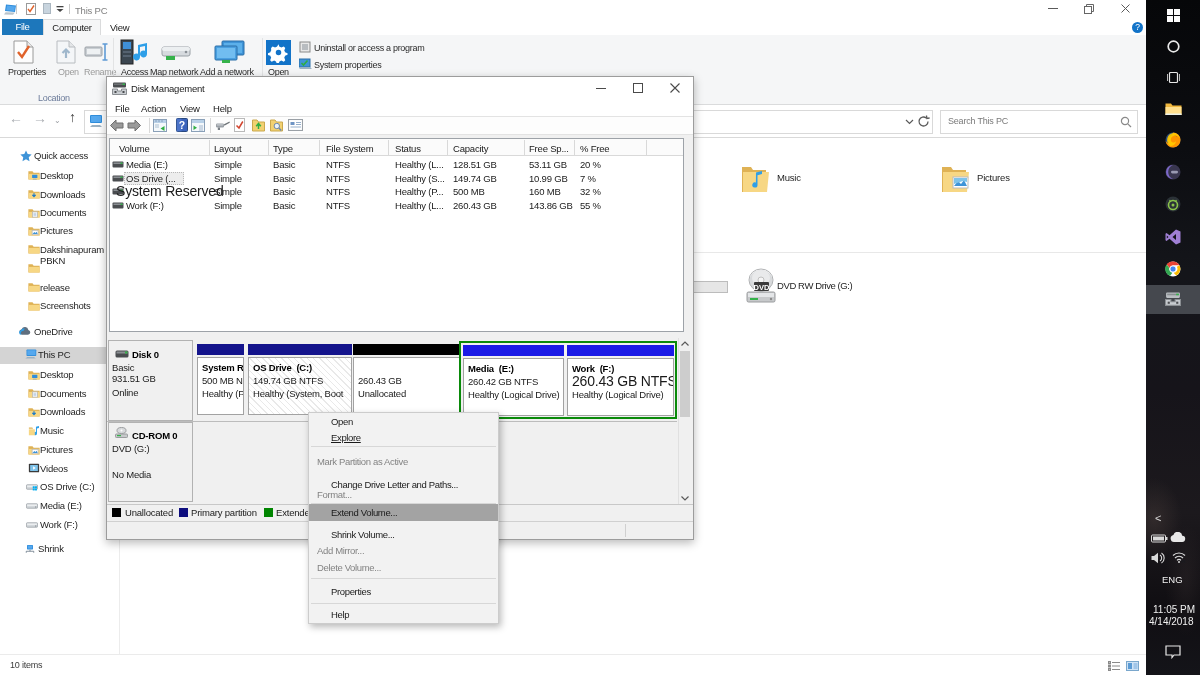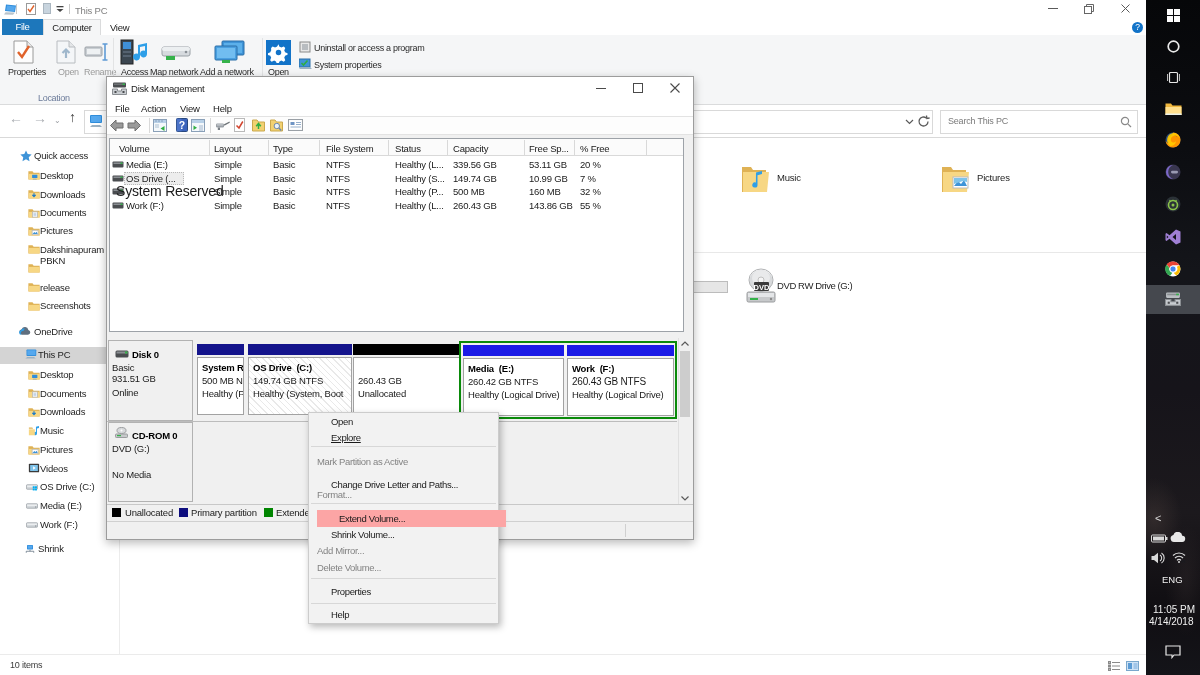--- a/index.html
+++ b/index.html
@@ -552,21 +552,21 @@
   <svg class="abs" style="left:5px;top:84px" width="12" height="7" viewBox="0 0 12 7">
         <rect x="0.5" y="0.5" width="11" height="6" rx="1" fill="#4a4d50"></rect>
         <rect x="1.5" y="1.5" width="9" height="1.5" fill="#8a8e92"></rect>
         <rect x="8.5" y="1.5" width="2" height="1.5" fill="#35b24a"></rect>
       </svg>
   <div class="tx" style="left:19px;top:81px;color:#1a1a1a;font-size:9.5px;letter-spacing:-0.2px">Media (E:)</div>
   <div class="tx" style="left:107px;top:81px;color:#1a1a1a;font-size:9.5px;letter-spacing:-0.2px">Simple</div>
   <div class="tx" style="left:166px;top:81px;color:#1a1a1a;font-size:9.5px;letter-spacing:-0.2px">Basic</div>
   <div class="tx" style="left:219px;top:81px;color:#1a1a1a;font-size:9.5px;letter-spacing:-0.2px">NTFS</div>
   <div class="tx" style="left:288px;top:81px;color:#1a1a1a;font-size:9.5px;letter-spacing:-0.2px">Healthy (L...</div>
-  <div class="tx" style="left:346px;top:81px;color:#1a1a1a;font-size:9.5px;letter-spacing:-0.2px">339.56 GB</div>
+  <div class="tx" style="left:346px;top:81px;color:#1a1a1a;font-size:9.5px;letter-spacing:-0.2px">128.51 GB</div>
   <div class="tx" style="left:422px;top:81px;color:#1a1a1a;font-size:9.5px;letter-spacing:-0.2px">53.11 GB</div>
   <div class="tx" style="left:473px;top:81px;color:#1a1a1a;font-size:9.5px;letter-spacing:-0.2px">20 %</div>
   <svg class="abs" style="left:5px;top:97.5px" width="12" height="7" viewBox="0 0 12 7">
         <rect x="0.5" y="0.5" width="11" height="6" rx="1" fill="#4a4d50"></rect>
         <rect x="1.5" y="1.5" width="9" height="1.5" fill="#8a8e92"></rect>
         <rect x="8.5" y="1.5" width="2" height="1.5" fill="#35b24a"></rect>
       </svg>
   <div class="abs" style="left:17px;top:94.5px;width:60px;height:13px;background:#ededed;border:1px dotted #b8b8b8"></div>
       <div class="tx" style="left:19px;top:94.5px;color:#1a1a1a;font-size:9.5px;letter-spacing:-0.2px">OS Drive (...</div>
   <div class="tx" style="left:107px;top:94.5px;color:#1a1a1a;font-size:9.5px;letter-spacing:-0.2px">Simple</div>
@@ -635,21 +635,21 @@
   <div class="abs" style="left:352px;top:264px;width:218px;height:78px;border:2px solid #0a8a0a;background:#f0f0f0"></div>
   <div class="abs" style="left:356px;top:268px;width:101px;height:11px;background:#1a1ae6"></div>
       <div class="abs" style="left:356px;top:281px;width:101px;height:58px;border:1px solid #a2a2a2;background:#fff;overflow:hidden">
         <div class="tx" style="left:4px;top:3px;color:#000;font-size:9.5px;letter-spacing:-0.2px;font-weight:bold">Media&nbsp; (E:)</div>
         <div class="tx" style="left:4px;top:16px;color:#1a1a1a;font-size:9.5px;letter-spacing:-0.2px">260.42 GB NTFS</div>
         <div class="tx" style="left:4px;top:29px;color:#1a1a1a;font-size:9.5px;letter-spacing:-0.2px">Healthy (Logical Drive)</div>
       </div>
   <div class="abs" style="left:460px;top:268px;width:107px;height:11px;background:#1a1ae6"></div>
       <div class="abs" style="left:460px;top:281px;width:107px;height:58px;border:1px solid #a2a2a2;background:#fff;overflow:hidden">
         <div class="tx" style="left:4px;top:3px;color:#000;font-size:9.5px;letter-spacing:-0.2px;font-weight:bold">Work&nbsp; (F:)</div>
-        <div class="tx" style="left:4px;top:16px;color:#1a1a1a;font-size:10px;letter-spacing:-0.2px">260.43 GB NTFS</div>
+        <div class="tx" style="left:4px;top:16px;color:#1a1a1a;font-size:14px;letter-spacing:-0.2px">260.43 GB NTFS</div>
         <div class="tx" style="left:4px;top:29px;color:#1a1a1a;font-size:9.5px;letter-spacing:-0.2px">Healthy (Logical Drive)</div>
       </div>
   <div class="abs" style="left:0;top:344px;width:570px;height:1px;background:#bcbcbc"></div>
   <div class="abs" style="left:1px;top:345px;width:85px;height:80px;background:#f0f0f0;border:1px solid #b2b2b2"></div>
   <svg class="abs" style="left:8px;top:350px" width="13" height="11" viewBox="0 0 13 11">
         <ellipse cx="6.5" cy="3.5" rx="4.5" ry="3" fill="#d8dadc" stroke="#9a9c9e"></ellipse>
         <circle cx="6.5" cy="3.5" r="1" fill="#fff"></circle>
         <rect x="0.5" y="7" width="12" height="3.5" rx="0.8" fill="#c7c9cb" stroke="#9a9c9e"></rect>
         <rect x="2" y="8" width="4" height="1.2" fill="#35b24a"></rect>
       </svg>
@@ -678,21 +678,21 @@
   <div class="abs" style="left:518px;top:447px;width:1px;height:13px;background:#d0d0d0"></div>
 </div>
 <div id="ctx" class="abs">
   <div class="mi" style="top:0px;">Open</div>
   <div class="mi" style="top:16.2px;text-decoration:underline;">Explore</div>
   <div class="msep" style="top:33px"></div>
   <div class="mi dis" style="top:39.5px;">Mark Partition as Active</div>
   <div class="mi" style="top:63px;">Change Drive Letter and Paths...</div>
   <div class="mi dis" style="top:72.5px;">Format...</div>
   <div class="msep" style="top:90.3px"></div>
-  <div class="mi" style="top:97px;background:#fca5a5;margin-left:8px;">Extend Volume...</div>
+  <div class="mi" style="top:91px;background:#a3a3a3;">Extend Volume...</div>
   <div class="mi" style="top:112.8px;">Shrink Volume...</div>
   <div class="mi dis" style="top:129.2px;">Add Mirror...</div>
   <div class="mi dis" style="top:146.2px;">Delete Volume...</div>
   <div class="msep" style="top:164.7px"></div>
   <div class="mi" style="top:170.2px;">Properties</div>
   <div class="msep" style="top:189.7px"></div>
   <div class="mi" style="top:192.8px;">Help</div>
   </div>
 
 </body></html>

